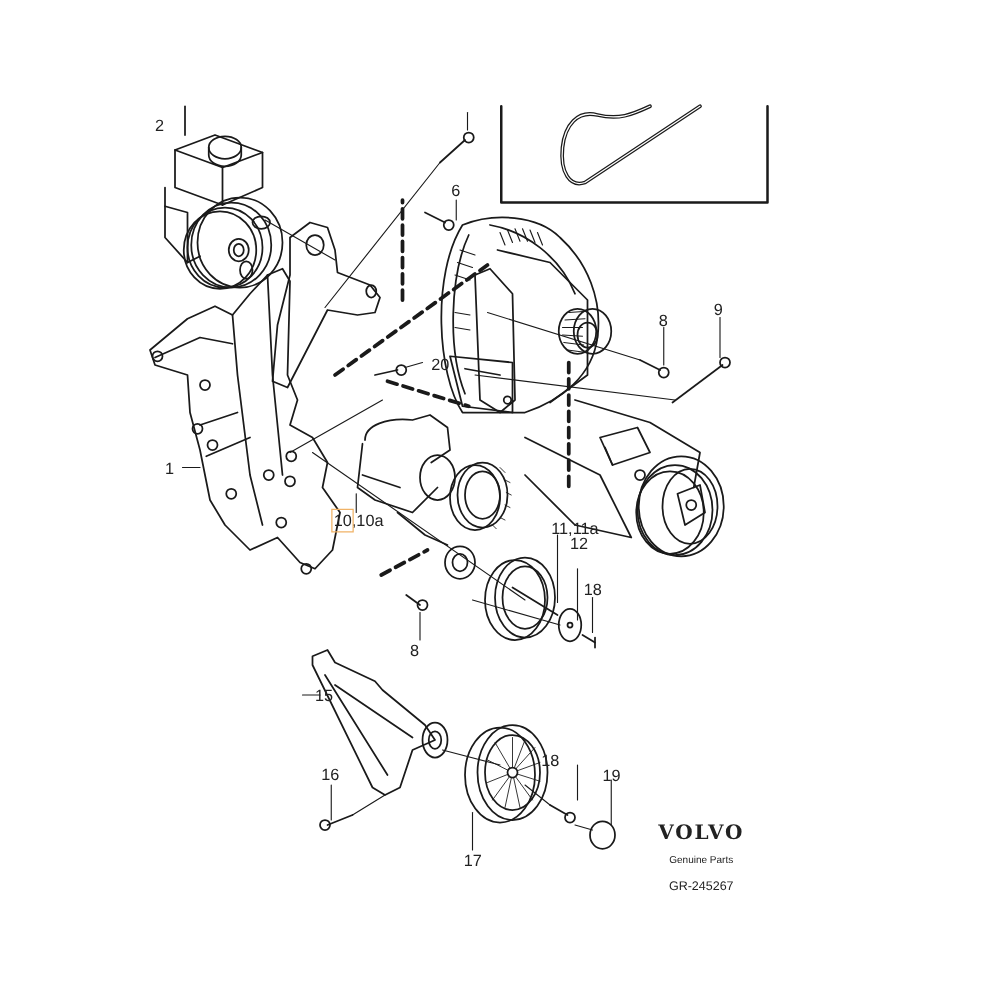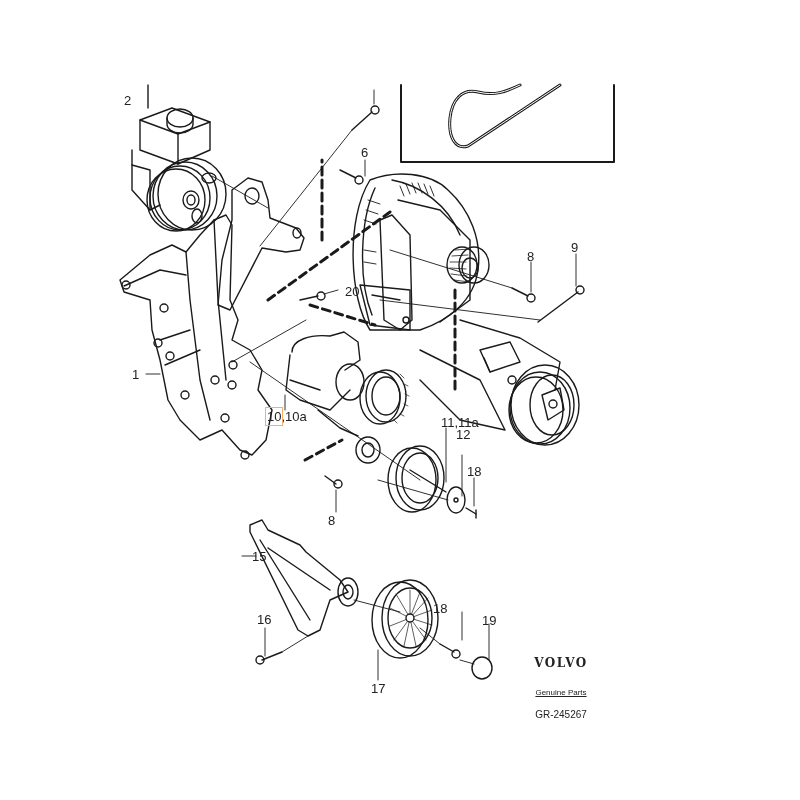--- a/index.html
+++ b/index.html
@@ -1,22 +1,22 @@
 <!DOCTYPE html>
 <html><head>
   <meta charset="utf-8">
   <style>
     html, body { margin: 0; padding: 0; background: #ffffff; }
     body { width: 800px; height: 800px; position: relative; overflow: hidden; font-family: "Liberation Sans", sans-serif; }
     #diagram { position: absolute; left: 0; top: 0; width: 800px; height: 800px; }
     .callout { position: absolute; font-family: "Liberation Sans", sans-serif; font-size: 13px; color: #222; line-height: 1; white-space: nowrap; }
     .hl { outline: 1.5px solid #f0b266; outline-offset: 1px; }
     .brand { position: absolute; left: 526px; top: 656px; width: 70px; text-align: center; color: #222; }
-    .brand .logo { font-family: "DejaVu Serif", serif; font-weight: bold; font-size: 12px; letter-spacing: 1.5px; }
-    .brand .sub { font-size: 8px; margin-top: 18px; text-decoration: underline; }
+    .brand .logo { font-family: "DejaVu Serif", serif; font-weight: bold; font-size: 16px; letter-spacing: 1.5px; }
+    .brand .sub { font-size: 8px; margin-top: 8px; }
     .brand .ref { font-size: 10px; margin-top: 12px; }
   </style>
 </head>
 <body>
 
 <svg id="diagram" viewBox="0 0 800 800" xmlns="http://www.w3.org/2000/svg" fill="none" stroke="#1a1a1a" stroke-width="1.4" stroke-linejoin="round" stroke-linecap="round">
 
   <g>
     <path d="M401 85 L401 162 L614 162 L614 85" stroke-width="2"></path>
     <path d="M520 85 C505 92 495 96 478 92 C462 88 452 100 450 118 C448 138 456 150 468 146 L560 85" stroke-width="3"></path>

